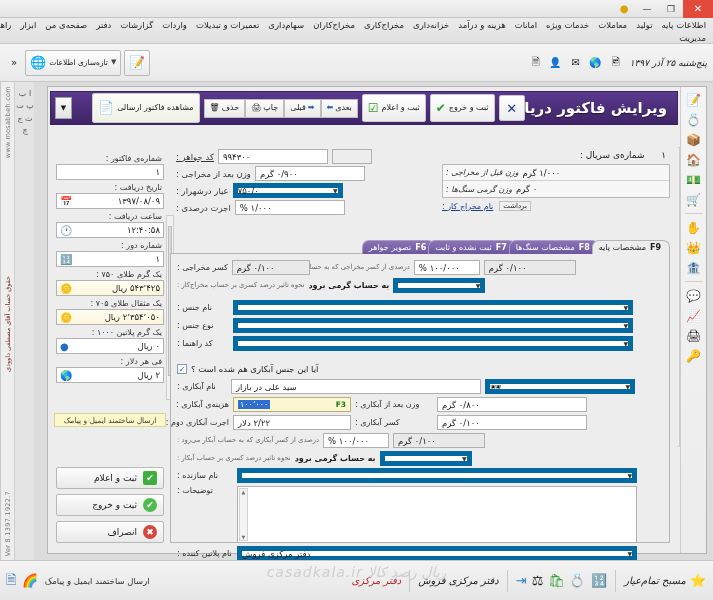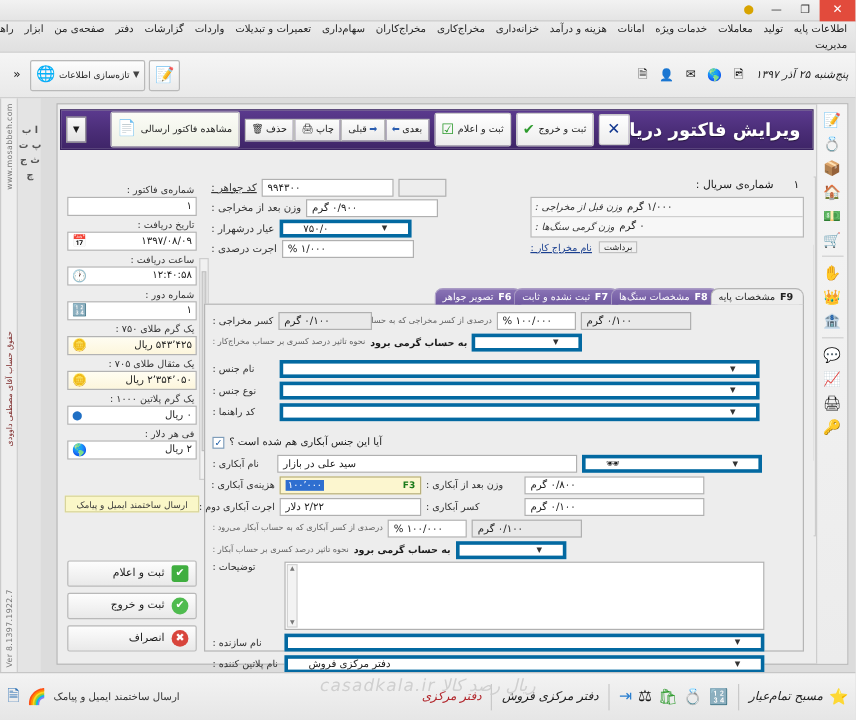--- a/index.html
+++ b/index.html
@@ -94,22 +94,22 @@
     font-size:6.5px; color:#777; letter-spacing:.3px; white-space:nowrap;
   }
   .vtext.red { color:#7e2b2b; }
 
   
   .vstrip2 {
     position:absolute; left:14px; top:0; width:20px; height:478px;
     background:#e4e4e4; border-left:1px solid #cfcfcf;
   }
   .vletters {
-    position:absolute; top:21px; left:0; width:20px; text-align:center;
-    font-size:8px; color:#555; line-height:1.55;font-weight:bold;
+    position:absolute; top:6px; left:0; width:20px; text-align:center;
+    font-size:8px; color:#555; line-height:1.55;
   }
 
   
   .mdi {
     position:absolute; right:6px; top:4px; width:660px; height:468px;
     background:#ededed; border:1px solid #b5b5b5;
   }
 
   
   .rail {
@@ -266,22 +266,22 @@
   .lrow { display:flex; align-items:center; justify-content:flex-end; gap:4px; margin-bottom:3px; }
   .lbl { font-size:8px; color:#2c2c2c; text-align:left; white-space:nowrap; }
   .lbl.small { font-size:6.8px; color:#666; line-height:1.15; text-align:left; }
   .inp {
     background:#fff; border:1px solid #b0b0b0; height:15px; display:flex;
     align-items:center; justify-content:flex-end; padding:0 4px; font-size:8.5px;
   }
   .inp.gray { background:#e9e9e9; }
   .inp.yellow { background:#fcf6cf; border-color:#b7b07c; justify-content:flex-start; }
   .sel {
-    background:#fff; border:3px solid #0369a1; height:15px; display:flex;
-    align-items:center; justify-content:space-between; padding:0 17px; font-size:8.5px;
+    background:#fff; border:5px solid #0369a1; height:15px; display:flex;
+    align-items:center; justify-content:space-between; padding:0 0; font-size:8.5px;
   }
   .sel .cv { font-size:6px; color:#333; }
   .boldv { font-weight:bold; font-size:8px; }
   .sel-hl { background:#2f6fd0; color:#fff; padding:0 2px; font-size:8px; }
   .fkey { color:#1a7a1a; font-weight:bold; font-size:7.5px; }
 
   .chkline { display:flex; align-items:center; justify-content:flex-end; gap:4px; font-size:8.5px; }
   .chkbox {
     width:10px; height:10px; border:1px solid #7f9db9; background:#fff;
     display:flex; align-items:center; justify-content:center; font-size:8px; color:#2060a8;
@@ -699,36 +699,36 @@
             <div class="lrow">
               <div class="sel" style="width:92px">
                 <span class="cv">▼</span>
               </div>
               <div class="boldv">به حساب گرمی برود</div>
               <div class="lbl small">نحوه تاثیر درصد کسری بر حساب آبکار :</div>
             </div>
           </div>
 
           <div class="sect" style="top:214px">
+            <div class="lrow">
+              <div class="sel" style="width:400px">
+                <span class="cv">▼</span>
+                <span></span>
+              </div>
+              <div class="lbl" style="width:56px">نام سازنده :</div>
+            </div>
             <div class="lrow" style="align-items:flex-start">
               <div class="area" style="width:400px">
                 <div class="sb">
                   <span>▲</span>
                   <span>▼</span>
                 </div>
                 <span></span>
               </div>
               <div class="lbl" style="width:56px">توضیحات :</div>
-            </div>
-            <div class="lrow">
-              <div class="sel" style="width:400px">
-                <span class="cv">▼</span>
-                <span></span>
-              </div>
-              <div class="lbl" style="width:56px">نام سازنده :</div>
             </div>
             <div class="lrow">
               <div class="sel" style="width:400px">
                 <span class="cv">▼</span>
                 <span>دفتر مرکزی فروش</span>
               </div>
               <div class="lbl" style="width:56px">نام پلاتین کننده :</div>
             </div>
           </div>
 

